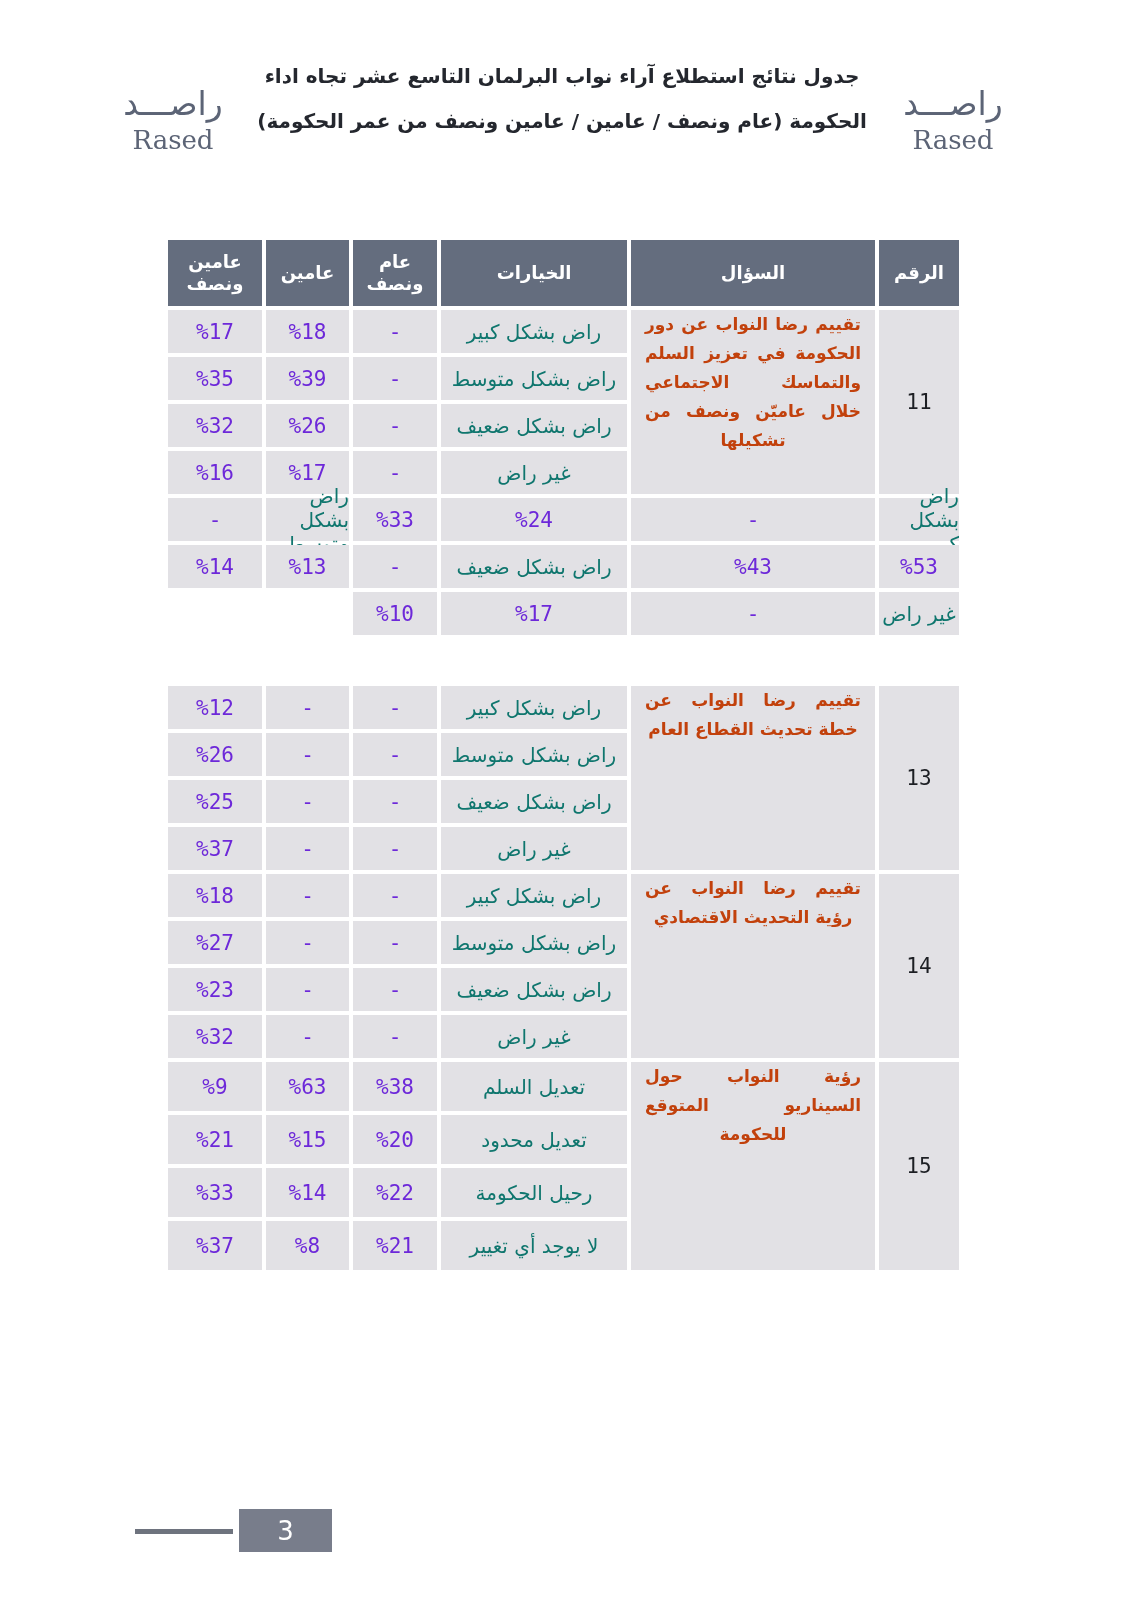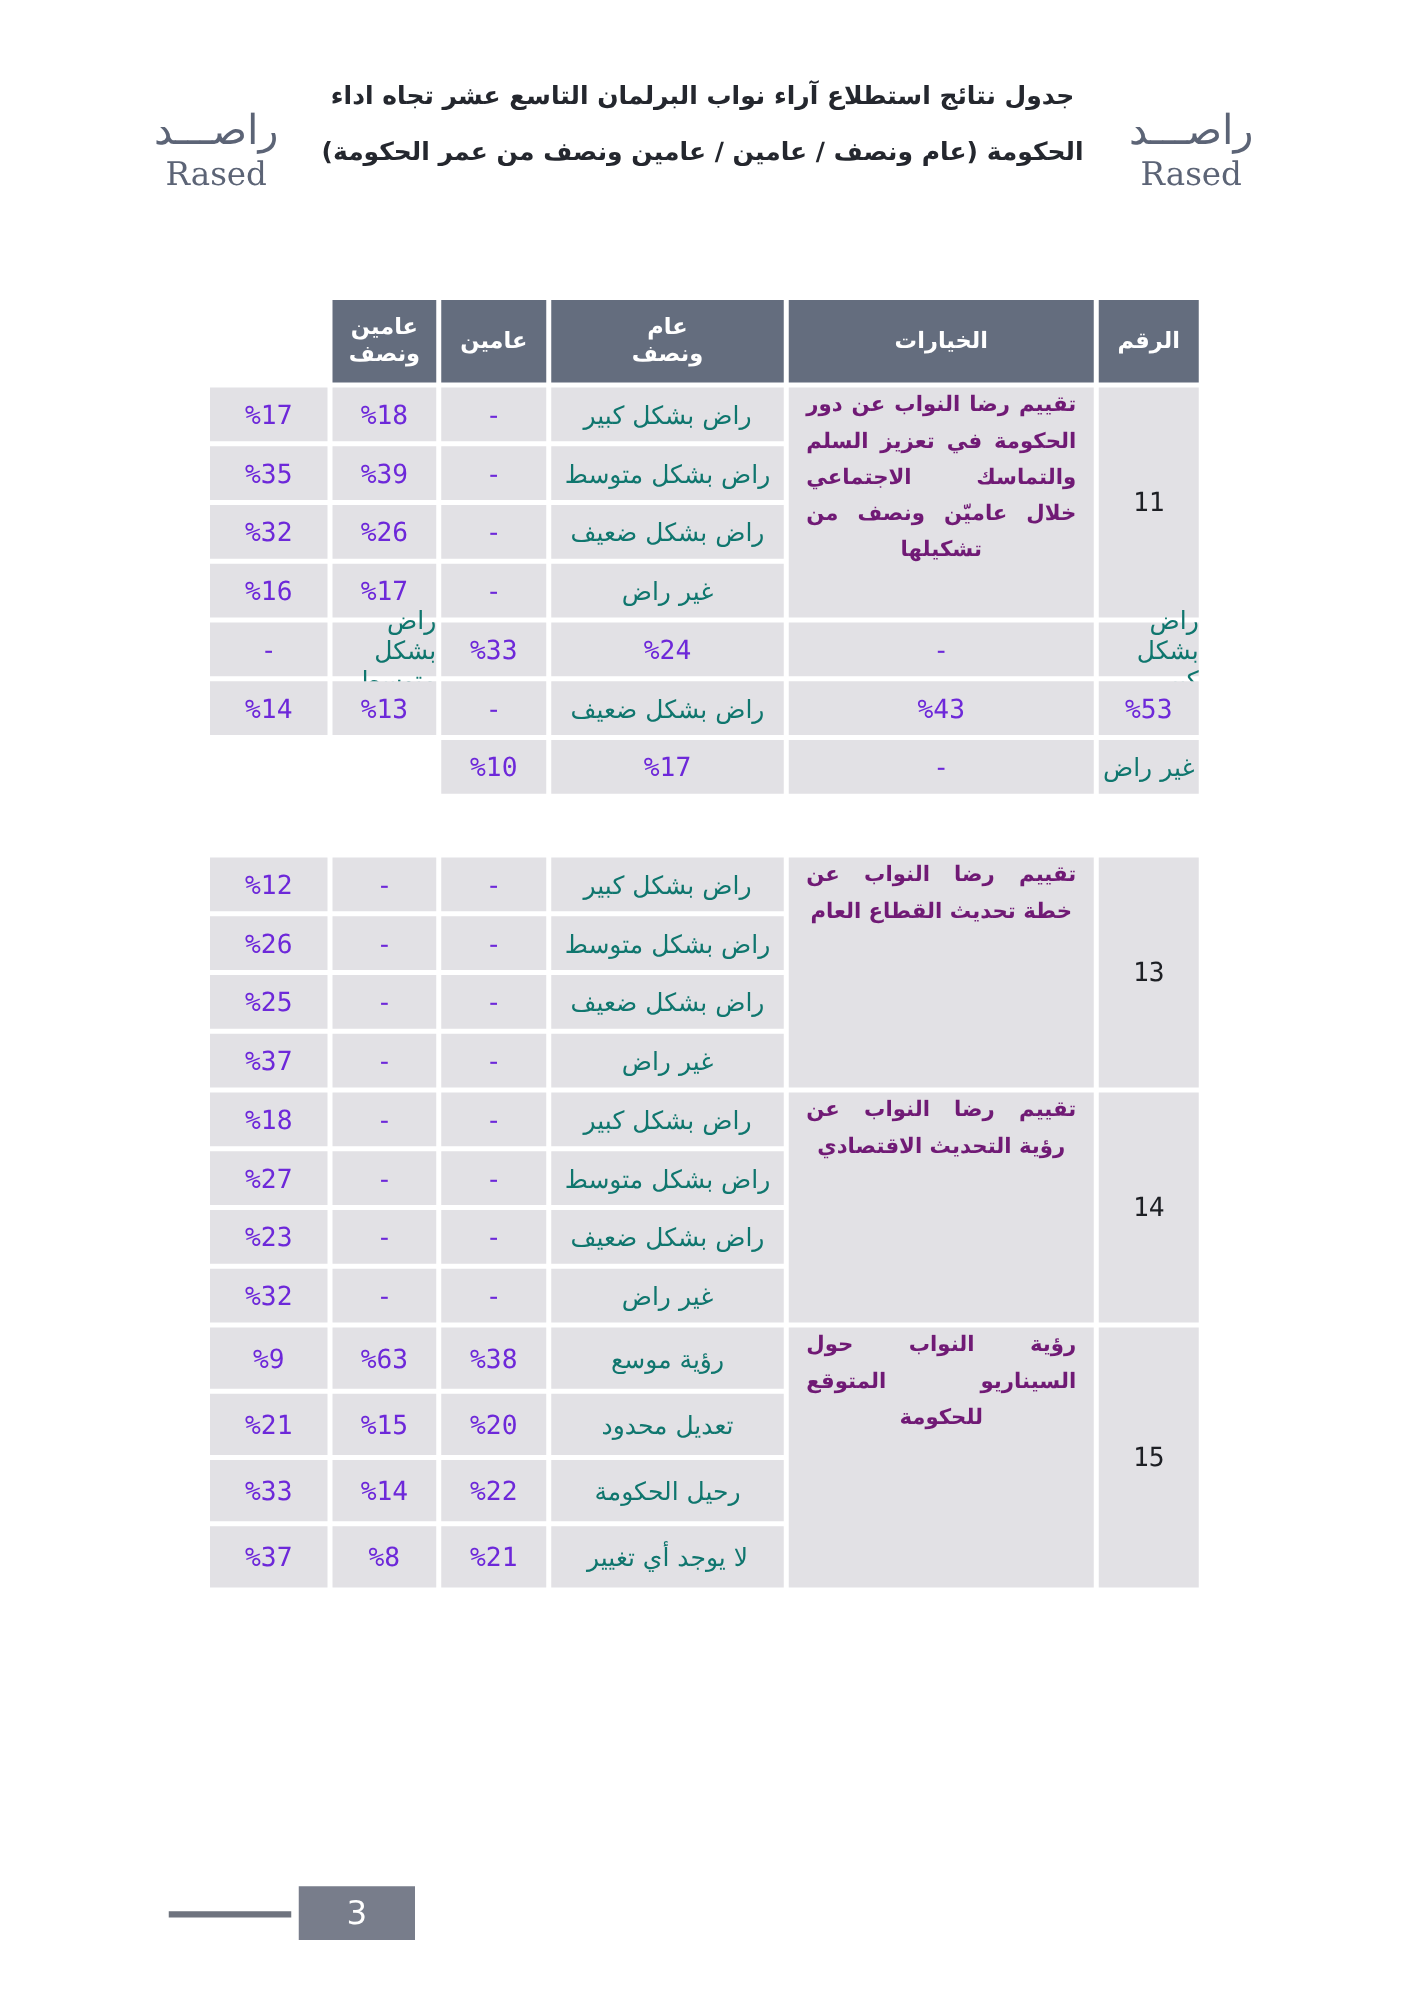--- a/index.html
+++ b/index.html
@@ -29,21 +29,21 @@
   .thead{grid-template-rows:66px;}
   .rows43{grid-template-rows:repeat(4,43px);}
   .rows49{grid-template-rows:repeat(4,49px);}
   .th{
     background:#646d7e;color:#ffffff;font-weight:bold;font-size:18px;line-height:22px;
     display:flex;align-items:center;justify-content:center;text-align:center;white-space:pre-line;
   }
   .cell{background:#e2e1e5;display:flex;align-items:center;justify-content:center;}
   .num{grid-row:1 / span 4;font-family:"DejaVu Sans Mono",monospace;font-size:21px;color:#1d1f24;}
   .question{
-    grid-row:1 / span 4;font-weight:bold;font-size:17px;line-height:29px;color:#701a75;
+    grid-row:1 / span 4;font-weight:bold;font-size:17px;line-height:29px;color:#c2410c;
     padding:0 14px;text-align:justify;text-align-last:center;display:block;
     box-sizing:border-box;
   }
   .opt{font-size:20px;color:#0f766e;}
   .val{font-family:"DejaVu Sans Mono",monospace;font-size:21px;color:#6d28d9;direction:ltr;}
   .footer-line{position:absolute;left:135px;top:1529px;width:98px;height:5px;background:#6e737e;}
   .footer-box{
     position:absolute;left:239px;top:1509px;width:93px;height:43px;background:#787d8b;
     color:#ffffff;font-size:26px;display:flex;align-items:center;justify-content:center;
   }
@@ -63,20 +63,21 @@
 
 <div class="title">
   <div class="title-line">جدول نتائج استطلاع آراء نواب البرلمان التاسع عشر تجاه اداء</div>
   <div class="title-line">الحكومة (عام ونصف / عامين / عامين ونصف من عمر الحكومة)</div>
 </div>
 
 <div class="table">
 
   <div class="thead">
     <div class="th">الرقم</div>
+    <div class="th">السؤال</div>
     <div class="th">الخيارات</div>
     <div class="th">عام
 ونصف</div>
     <div class="th">عامين</div>
     <div class="th">عامين
 ونصف</div>
   </div>
 
   <div class="block rows43">
     <div class="cell num">11</div>
@@ -156,21 +157,21 @@
     <div class="cell val">%23</div>
     <div class="cell opt">غير راض</div>
     <div class="cell val">-</div>
     <div class="cell val">-</div>
     <div class="cell val">%32</div>
   </div>
 
   <div class="block rows49">
     <div class="cell num">15</div>
     <div class="cell question">رؤية النواب حول السيناريو المتوقع للحكومة</div>
-    <div class="cell opt">رؤية موسع</div>
+    <div class="cell opt">تعديل السلم</div>
     <div class="cell val">%38</div>
     <div class="cell val">%63</div>
     <div class="cell val">%9</div>
     <div class="cell opt">تعديل محدود</div>
     <div class="cell val">%20</div>
     <div class="cell val">%15</div>
     <div class="cell val">%21</div>
     <div class="cell opt">رحيل الحكومة</div>
     <div class="cell val">%22</div>
     <div class="cell val">%14</div>

